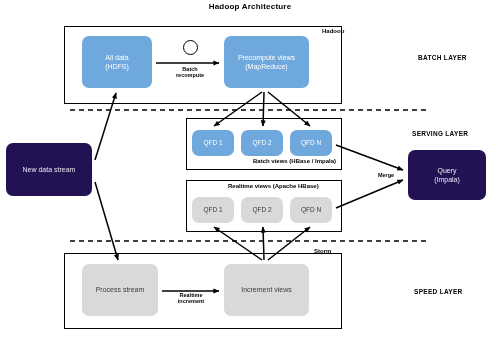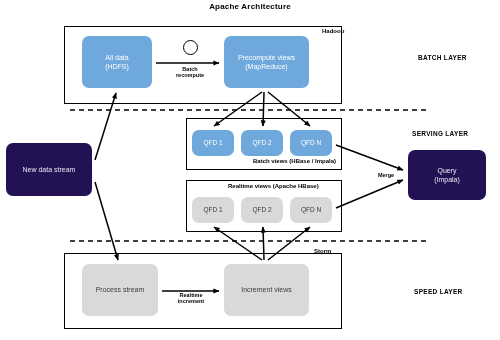--- a/index.html
+++ b/index.html
@@ -24,21 +24,21 @@
   .navy{background:#221254;color:#e9e7f2;font-size:7px;}
   .qfd{font-size:6.5px;}
   .circ{position:absolute;border:1.6px solid #000;border-radius:50%;
         width:13px;height:13px;background:#fff;}
 </style>
 </head>
 <body>
 
 <div id="stage">
 
-  <div class="ttl">Apache Architecture</div>
+  <div class="ttl">Hadoop Architecture</div>
 
   <div class="grp" style="left:64px;top:26px;width:276px;height:76px;"></div>
   <div class="grp" style="left:186px;top:118px;width:154px;height:50px;"></div>
   <div class="grp" style="left:186px;top:180px;width:154px;height:50px;"></div>
   <div class="grp" style="left:64px;top:253px;width:276px;height:74px;"></div>
 
   <div class="grplbl" style="left:322px;top:28px;">Hadoop</div>
   <div class="grplbl" style="left:314px;top:248px;">Storm</div>
   <div class="grplbl" style="left:253px;top:158px;">Batch views (HBase / Impala)</div>
   <div class="grplbl" style="left:228px;top:183px;">Realtime views (Apache HBase)</div>

